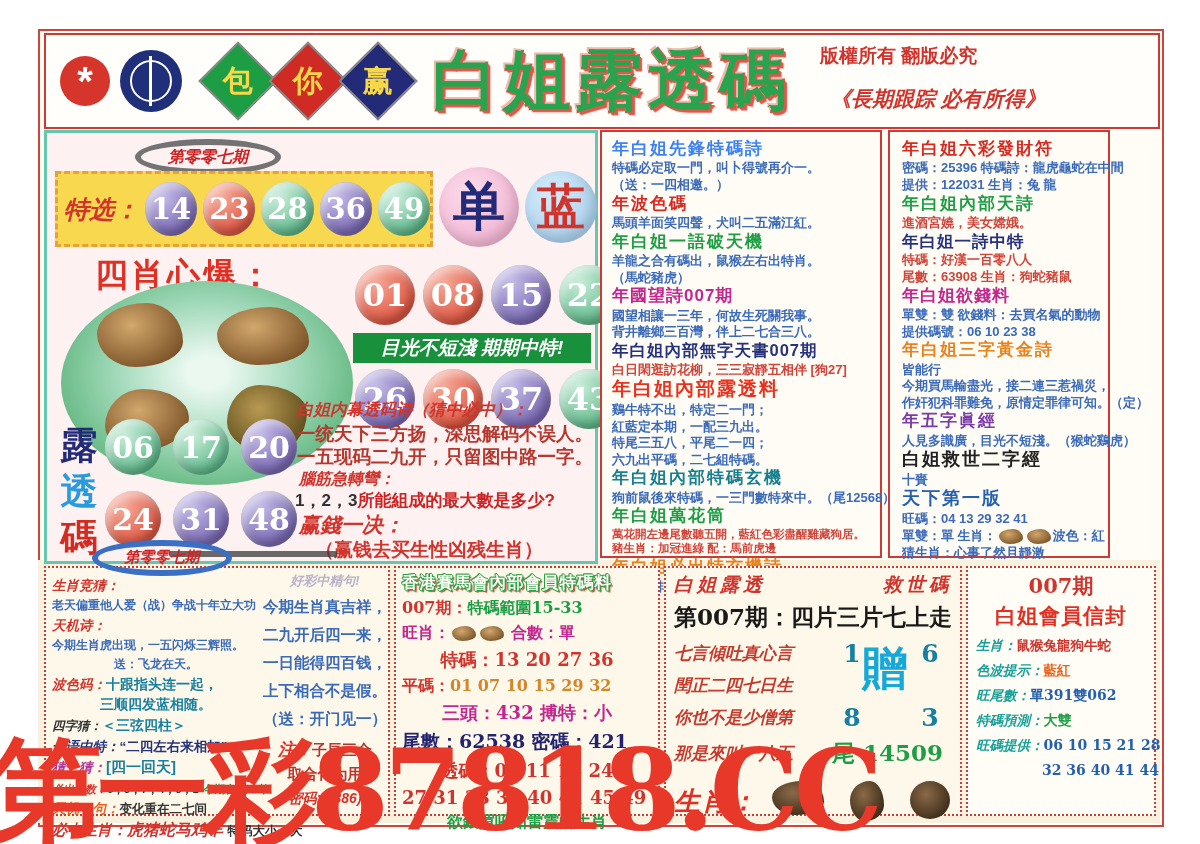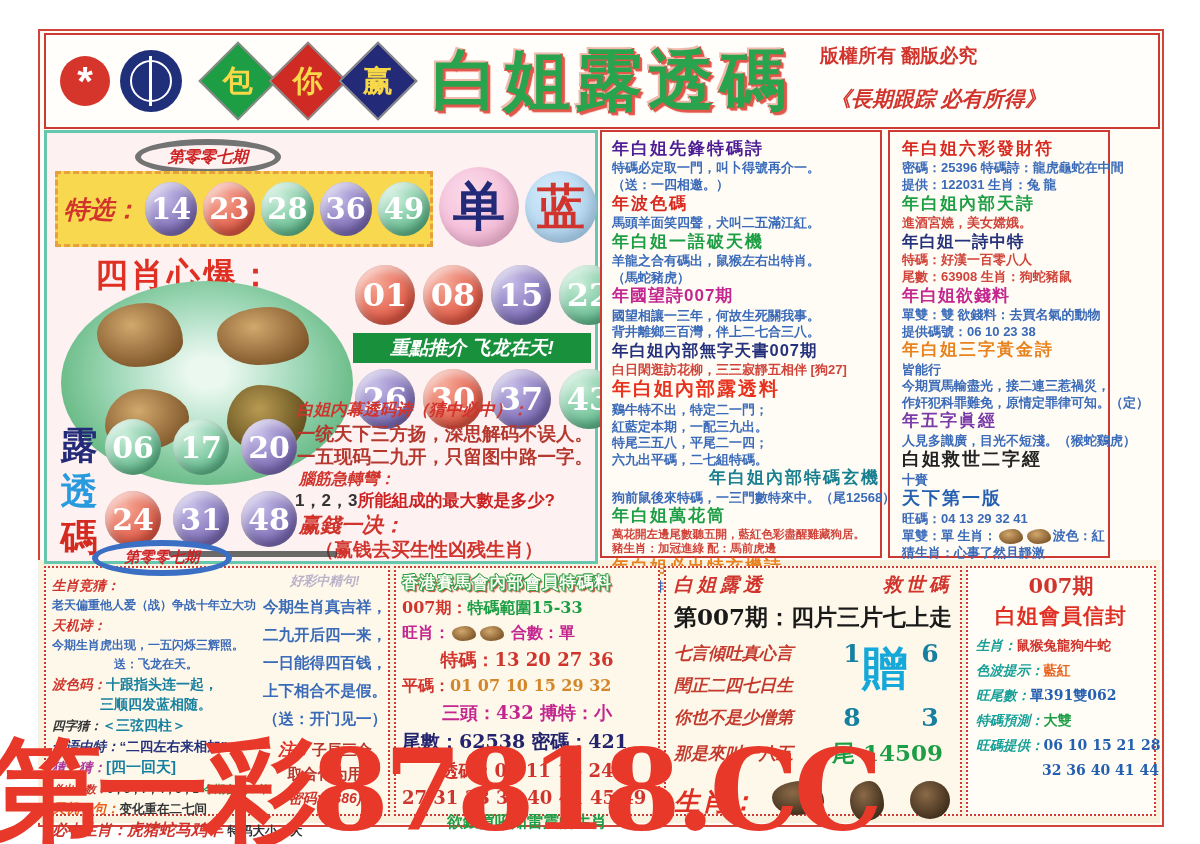--- a/index.html
+++ b/index.html
@@ -67,27 +67,27 @@
   #win-title{left:252px;top:378px;color:#d0342c;font-size:21px;font-weight:900;font-style:italic;}
   #win-note{left:268px;top:404px;color:#d0342c;font-size:19px;font-weight:900;white-space:nowrap;}
   .luchar{left:10px;width:44px;text-align:center;font-size:37px;font-weight:900;font-family:"DejaVu Serif",serif;}
   #lu{top:288px;color:#232a78;} #tou{top:334px;color:#2a9ade;} #ma{top:380px;color:#d42a20;}
   #lrow1{left:58px;top:286px;display:flex;gap:12px;}
   #lrow2{left:58px;top:358px;display:flex;gap:12px;}
   #smudge{left:122px;top:418px;width:168px;height:6px;background:#3a3a3a;opacity:.75;border-radius:2px;}
 
   
   .ln{white-space:nowrap;line-height:1.2;margin:1px 0;}
-  .h-steel{color:#4c1d95;font-size:17px;font-weight:900;letter-spacing:2px;}
+  .h-steel{color:#3b82f6;font-size:17px;font-weight:900;letter-spacing:2px;}
   .h-red{color:#d82a20;font-size:17px;font-weight:900;letter-spacing:2px;}
   .h-red2{color:#e8321e;font-size:19px;font-weight:900;letter-spacing:2px;}
   .h-green{color:#1d9e45;font-size:17px;font-weight:900;letter-spacing:2px;}
   .h-mag{color:#c3268e;font-size:17px;font-weight:900;letter-spacing:1px;}
   .h-navy{color:#26337c;font-size:16.5px;font-weight:900;letter-spacing:1px;}
-  .h-teal{color:#177f8f;font-size:17px;font-weight:900;letter-spacing:2px;text-align:right;}
+  .h-teal{color:#177f8f;font-size:17px;font-weight:900;letter-spacing:2px;}
   .h-orange{color:#e8821e;font-size:17px;font-weight:900;letter-spacing:2px;}
   .h-purple{color:#7a3aa8;font-size:17px;font-weight:900;letter-spacing:2px;}
   .h-dark{color:#222;font-size:18px;font-weight:900;letter-spacing:2px;}
   .h-blue{color:#2560b0;font-size:18px;font-weight:900;letter-spacing:2px;}
   .t-blue{color:#3a6ab8;font-size:13px;font-weight:700;}
   .t-red{color:#d0443a;font-size:13px;font-weight:700;}
   .t-red-sm{color:#d0443a;font-size:11.5px;font-weight:700;}
   .mini-animal{width:24px;height:15px;vertical-align:middle;margin:0 2px;}
 
   
@@ -189,21 +189,21 @@
     <span class="abs animal" id="wolf"></span>
     <span class="abs animal" id="rabbit"></span>
     <span class="abs animal" id="dragon"></span>
   </div>
   <div class="abs" id="row1">
     <span class="ball br b62">01</span>
     <span class="ball br b62">08</span>
     <span class="ball bp b62">15</span>
     <span class="ball bg b62">22</span>
   </div>
-  <div class="abs" id="gbanner">重點推介 飞龙在天!</div>
+  <div class="abs" id="gbanner">目光不短淺 期期中特!</div>
   <div class="abs" id="row2">
     <span class="ball bp b62">26</span>
     <span class="ball br b62">30</span>
     <span class="ball bp b62">37</span>
     <span class="ball bg b62">43</span>
   </div>
   <div class="abs" id="poem-title">白姐内幕透码诗（猜中必中）：</div>
   <div class="abs poemln" id="poem1">一统天下三方扬，深思解码不误人。</div>
   <div class="abs poemln" id="poem2">一五现码二九开，只留图中路一字。</div>
   <div class="abs" id="brain-title">腦筋急轉彎：</div>

